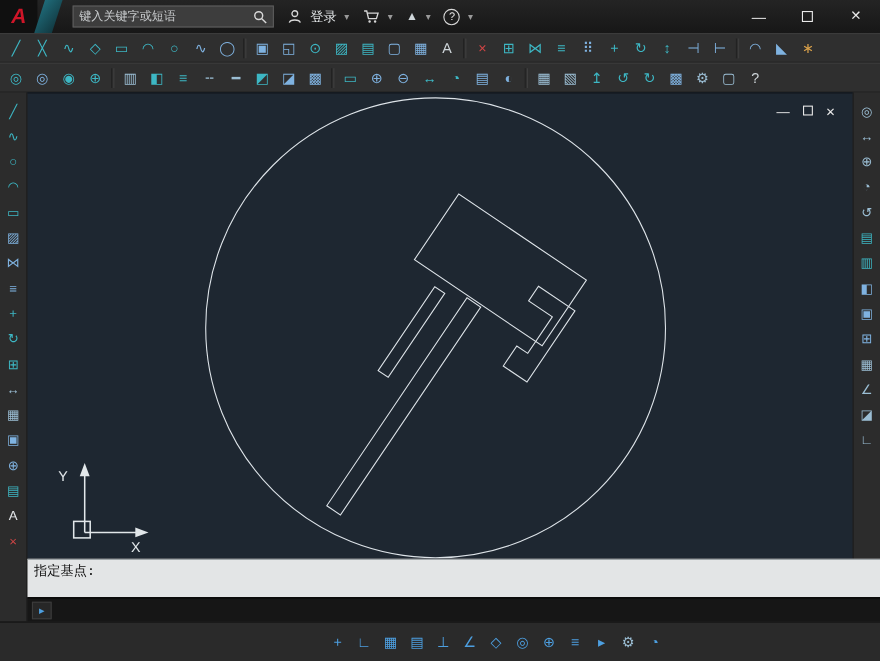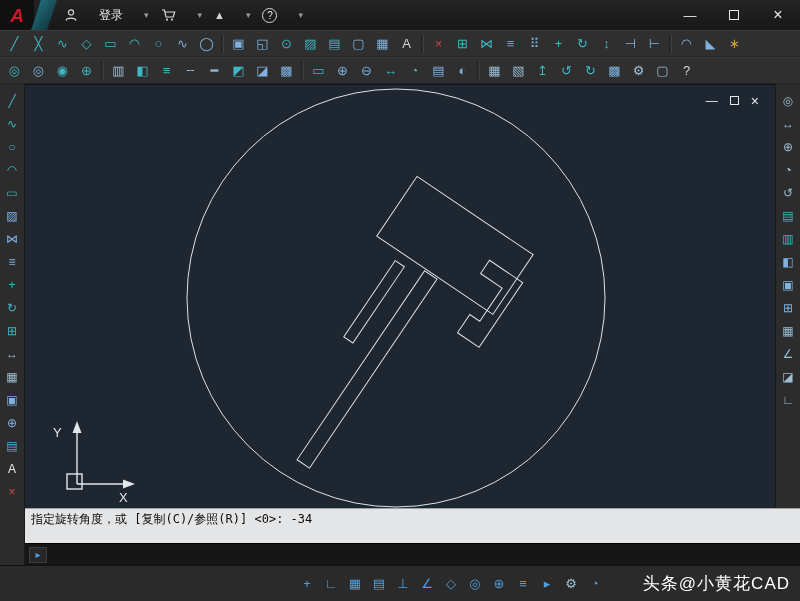--- a/index.html
+++ b/index.html
@@ -16,21 +16,21 @@
   .swoosh { width:16px; height:30px; background:linear-gradient(115deg,#1f6b79,#123941);
     transform:skewX(-18deg); margin-left:2px; }
   .doc-tab { height:26px; margin-top:4px; margin-left:10px; background:#f1f1f1; color:#0a0a0a;
     font-size:12px; font-weight:bold; padding:0 16px; display:flex; align-items:center;
     border-radius:3px 3px 0 0; }
   .search-box { width:183px; height:20px; margin-left:14px; background:#3d3d3d;
     border:1px solid #5c5c5c; display:flex; align-items:center; padding:0 5px; }
   .search-box input { background:transparent; border:0; outline:none; flex:1;
     color:#c9ccce; font-size:11px; font-family:"Liberation Sans",sans-serif; }
   .search-box input::placeholder { color:#c9ccce; }
-  .tb-group { display:flex; align-items:center; gap:21px; margin-left:12px; color:#d7dadc; }
+  .tb-group { display:flex; align-items:center; gap:7px; margin-left:12px; color:#d7dadc; }
   .tb-label { font-size:12px; color:#e3e6e8; }
   .caret { font-size:9px; color:#9a9a9a; }
   .tri-icon { font-size:11px; color:#cfd6da; }
   .help-circ { width:15px; height:15px; border-radius:50%; border:1px solid #d8d8d8;
     color:#e8e8e8; font-size:10px; display:flex; align-items:center; justify-content:center; }
   .win-btns { margin-left:auto; display:flex; height:30px; }
   .win-btn { width:44px; height:30px; display:flex; align-items:center; justify-content:center;
     color:#eaeaea; font-size:13px; }
   .maxbox { width:10px; height:10px; border:1px solid #eaeaea; display:inline-block; }
 
@@ -92,20 +92,27 @@
 </head>
 <body>
 
 <div class="app">
 
   <div class="titlebar">
     <div class="logo">
       <span class="logo-a">A</span>
     </div>
     <div class="swoosh"></div>
+    <div class="search-box">
+      <input type="text" placeholder="键入关键字或短语" style="">
+      <svg width="13" height="13" viewBox="0 0 13 13">
+        <circle cx="5.2" cy="5.2" r="3.6" fill="none" stroke="#d8d8d8" stroke-width="1.3"></circle>
+        <line x1="8" y1="8" x2="12" y2="12" stroke="#d8d8d8" stroke-width="1.3"></line>
+      </svg>
+    </div>
     <div class="tb-group">
       <svg width="14" height="14" viewBox="0 0 14 14">
         <circle cx="7" cy="4.4" r="2.6" fill="none" stroke="#d8d8d8" stroke-width="1.2"></circle>
         <path d="M2 12.6c.9-3.2 9.1-3.2 10 0" fill="none" stroke="#d8d8d8" stroke-width="1.2"></path>
       </svg>
       <span class="tb-label">登录</span>
       <span class="caret">▾</span>
     </div>
     <div class="tb-group">
       <svg width="16" height="14" viewBox="0 0 16 14">
@@ -260,21 +267,21 @@
       <polygon points="40,12 35.5,24 44.5,24"></polygon>
       <line x1="40" y1="75" x2="88" y2="75"></line>
       <polygon points="98,75 86,70.5 86,79.5"></polygon>
       <rect x="30" y="65" width="15" height="15"></rect>
       <text x="16" y="28">Y</text>
       <text x="82" y="93">X</text>
     </svg>
   </div>
 
   <div class="cmdhist">
-    <div>指定旋转角度，或 [复制(C)/参照(R)] &lt;0&gt;:  -34</div>
+    <div>指定基点:</div>
   </div>
 
   <div class="cmdinput">
     <span class="cmdicon">▸</span>
   </div>
 
   <div class="statusbar">
     <div class="st-spacer"></div>
     <div class="st-icons">
         <span class="stico" style="color: rgb(77, 159, 224);">+</span>
@@ -284,16 +291,15 @@
         <span class="stico" style="color: rgb(77, 159, 224);">⊥</span>
         <span class="stico" style="color: rgb(77, 159, 224);">∠</span>
         <span class="stico" style="color: rgb(77, 159, 224);">◇</span>
         <span class="stico" style="color: rgb(77, 159, 224);">◎</span>
         <span class="stico" style="color: rgb(77, 159, 224);">⊕</span>
         <span class="stico" style="color: rgb(77, 159, 224);">≡</span>
         <span class="stico" style="color: rgb(77, 159, 224);">▸</span>
         <span class="stico" style="color: rgb(155, 190, 212);">⚙</span>
         <span class="stico" style="color: rgb(77, 159, 224);">◔</span>
       </div>
-    <span class="watermark">头条@小黄花CAD</span>
   </div>
 
 </div>
 
 </body></html>

